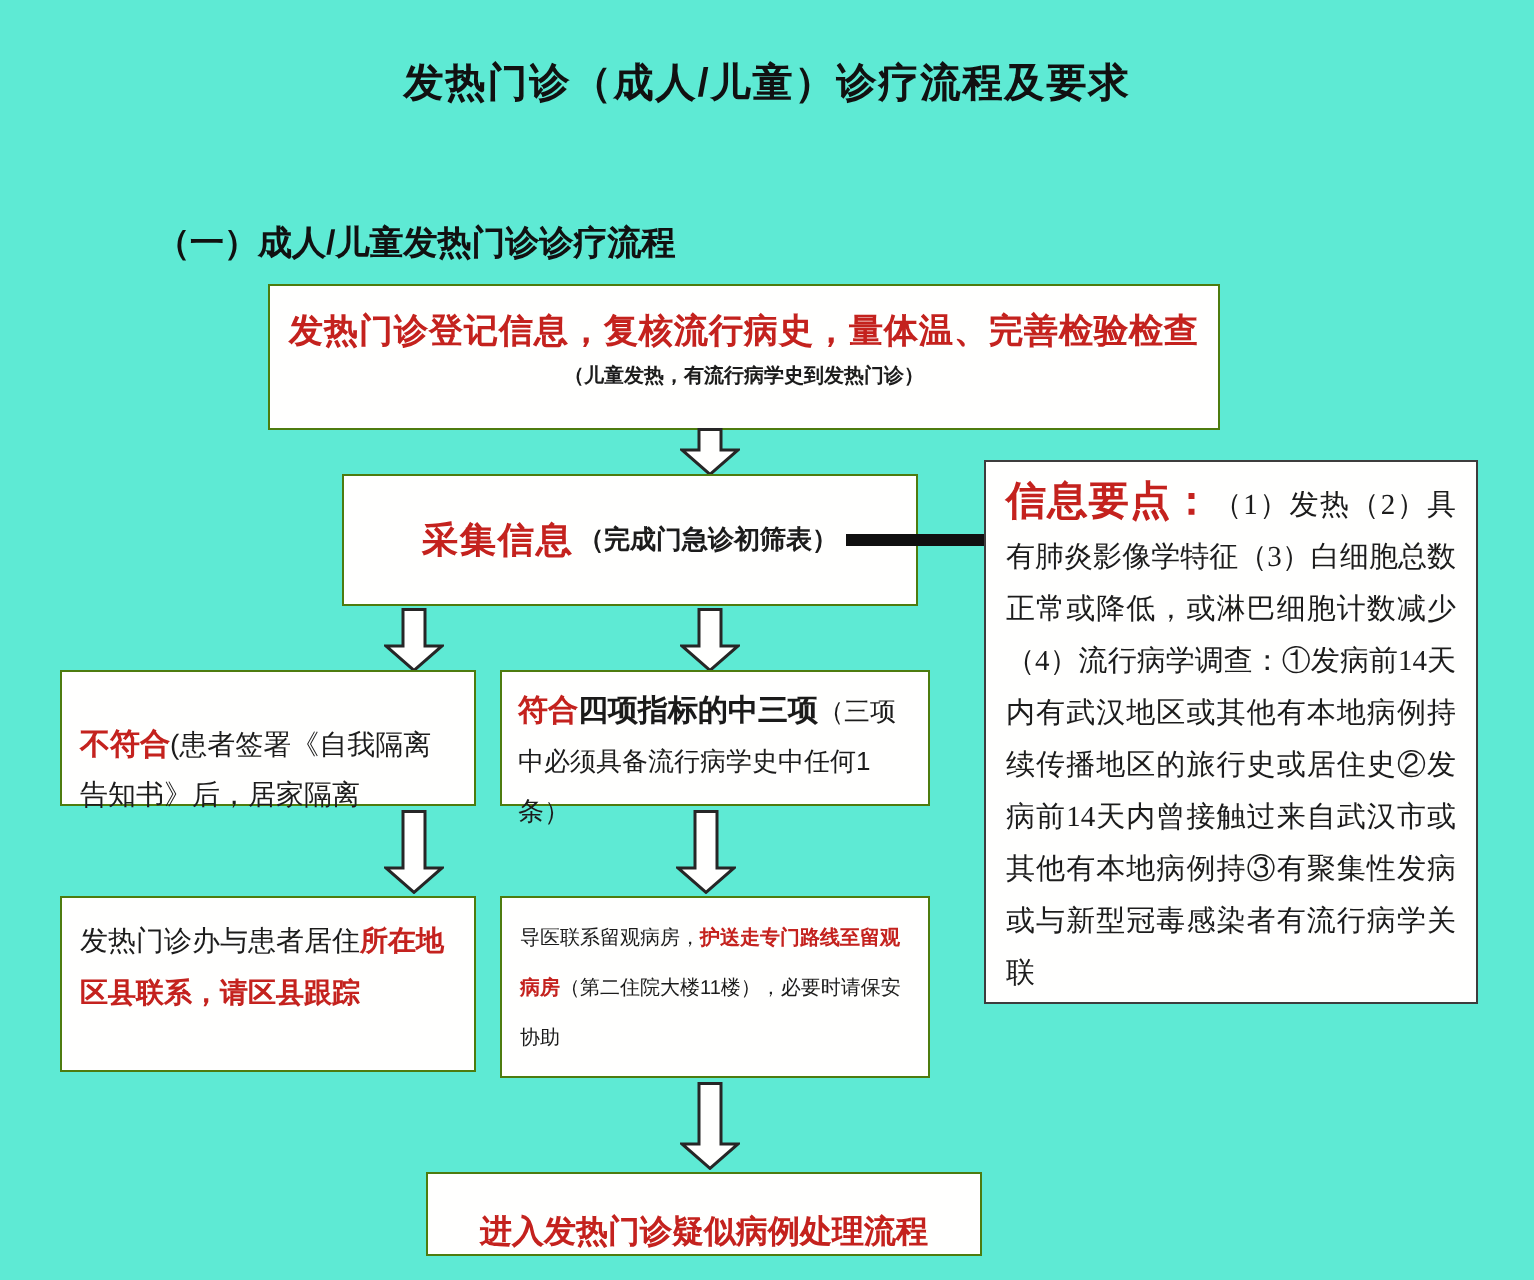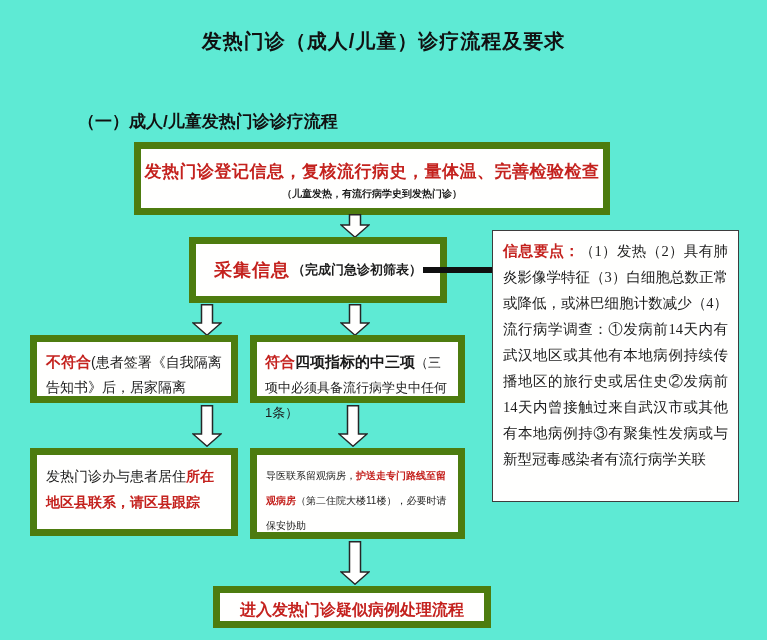--- a/index.html
+++ b/index.html
@@ -25,34 +25,34 @@
     position: absolute;
     left: 78px; top: 110px;
     font-size: 17px;
     font-weight: bold;
     color: #111;
   }
   .box {
     position: absolute;
     box-sizing: border-box;
     background: #fffffe;
-    border: 7px solid #4d7c0f;
+    border: 1px solid #4d7c0f;
   }
   .red { color: #c4221e; font-weight: bold; }
   .blk-bold { color: #1a1a1a; font-weight: bold; }
 
   #box-registration {
     left: 134px; top: 142px; width: 476px; height: 73px;
     text-align: center; padding-top: 11px;
   }
   #box-registration .l1 { font-size: 17px; letter-spacing: 0.5px; }
   #box-registration .l2 { font-size: 10px; font-weight: bold; margin-top: 4px; }
 
   #box-collect {
-    left: 189px; top: 237px; width: 258px; height: 66px;
+    left: 171px; top: 237px; width: 288px; height: 66px;
     display: flex; align-items: center; justify-content: center;
     padding: 0 6px;
   }
   #box-collect .emph { font-size: 18px; letter-spacing: 1px; }
   #box-collect .note { font-size: 13px; font-weight: bold; margin-left: 2px; }
 
   #connector-thick {
     position: absolute;
     left: 423px; top: 267px; width: 69px; height: 6px;
     background: #101010;
@@ -60,25 +60,25 @@
 
   #box-info {
     left: 492px; top: 230px; width: 247px; height: 272px;
     padding: 7px 10px 0 10px;
     font-family: "Liberation Serif", "DejaVu Serif", serif;
     font-size: 14.5px;
     line-height: 26px;
     text-align: justify;
     border: 1px solid #3d3d3d;
   }
-  #box-info .label { font-size: 15px; }
+  #box-info .label { font-size: 20px; }
 
   #box-notmatch {
     left: 30px; top: 335px; width: 208px; height: 68px;
-    padding: 7px 9px; font-size: 14px; line-height: 25px;
+    padding: 24px 9px; font-size: 14px; line-height: 25px;
   }
   #box-notmatch .emph { font-size: 15px; }
 
   #box-match {
     left: 250px; top: 335px; width: 215px; height: 68px;
     padding: 7px 8px; font-size: 13px; line-height: 25px;
   }
   #box-match .emph { font-size: 15px; }
   #box-match .bb { font-size: 15px; margin-top: 10px; }
 

